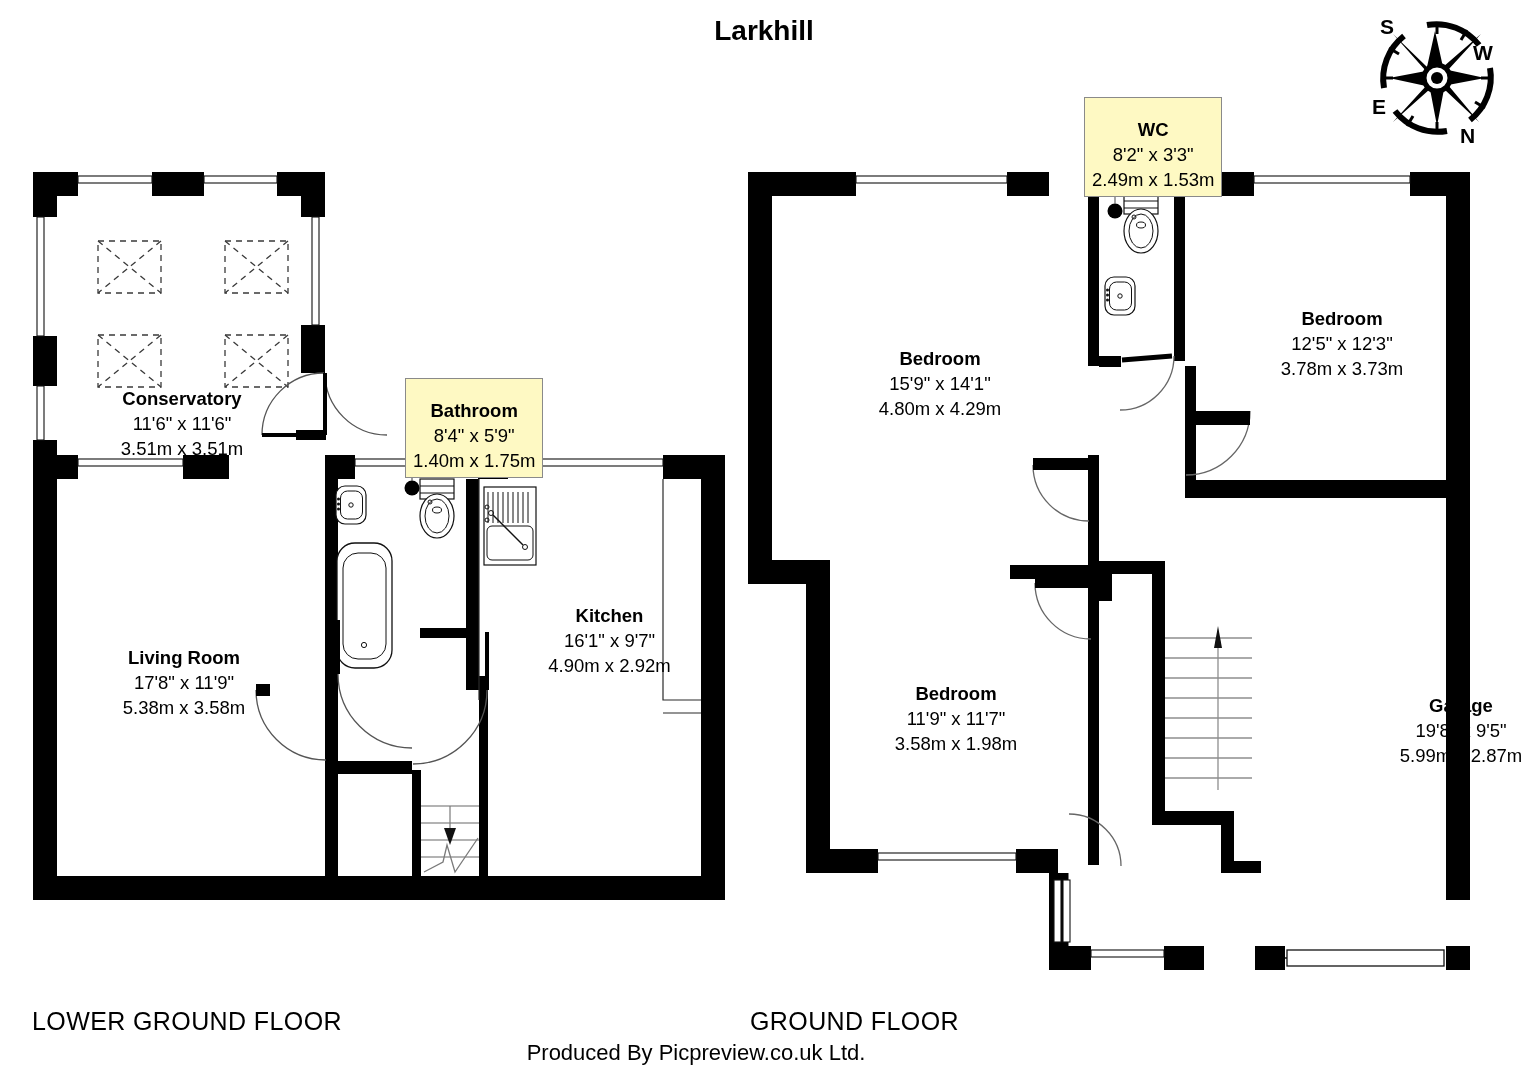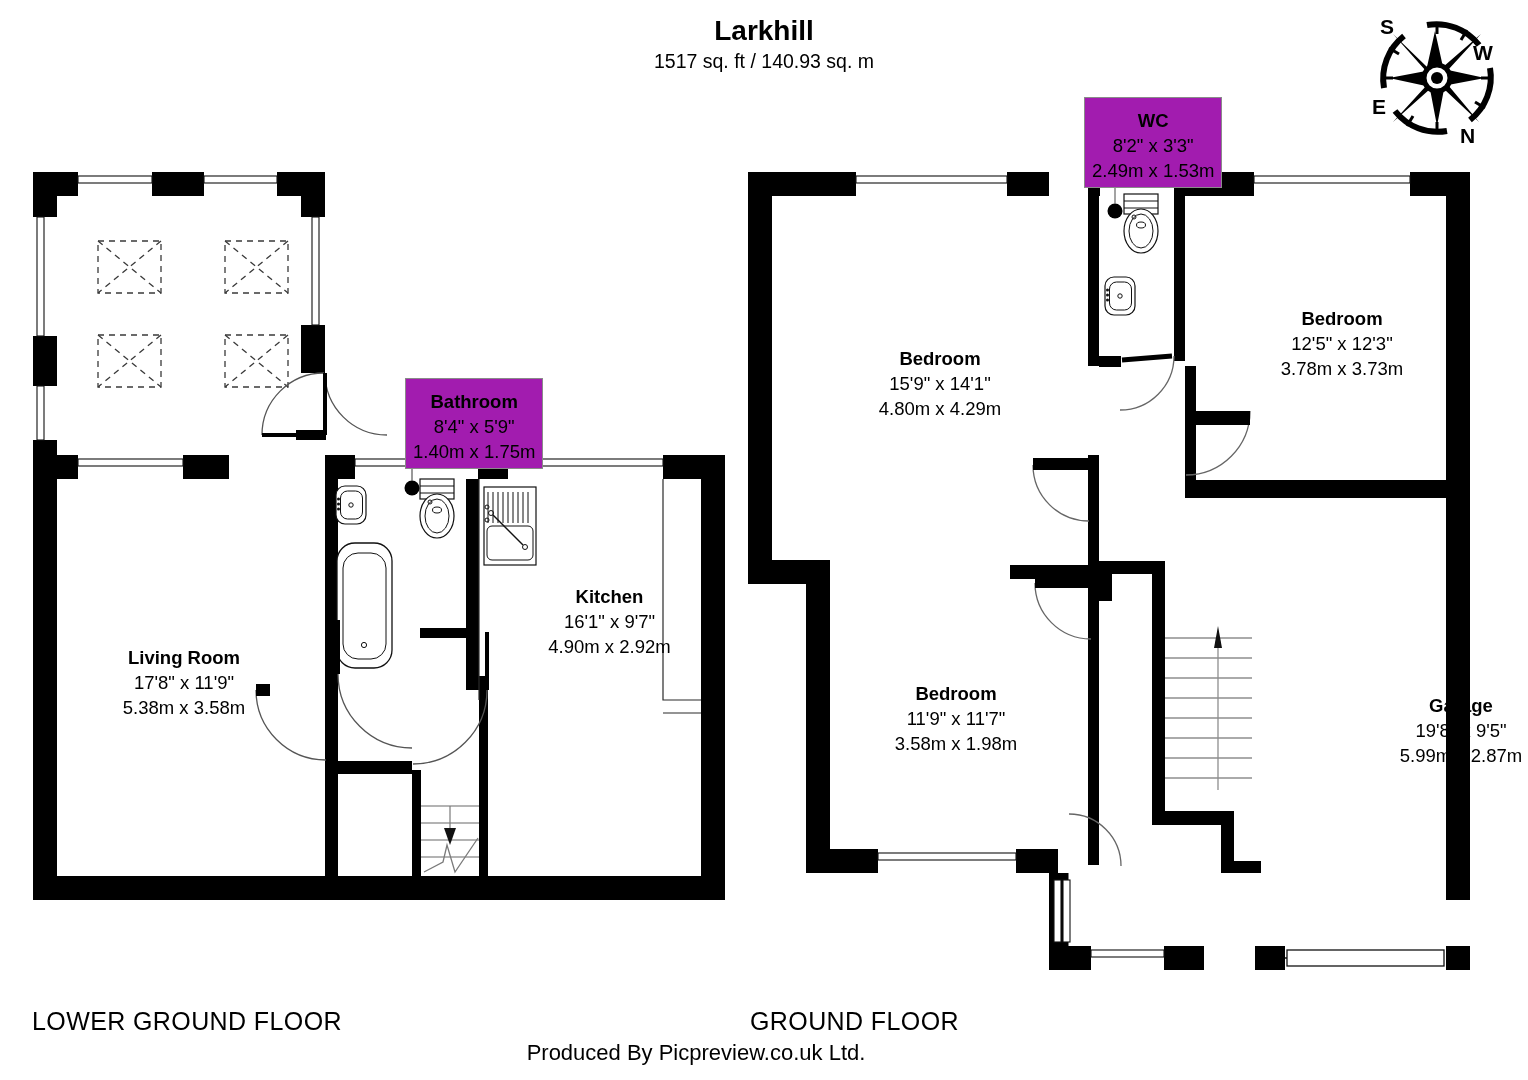--- a/index.html
+++ b/index.html
@@ -57,22 +57,22 @@
   .room-label .rl-name {
     font-size: 18.5px;
     font-weight: bold;
   }
   .room-label .rl-dim {
     font-size: 18.5px;
     font-weight: normal;
   }
   .room-label.boxed {
     border: 1px solid #8a8a8a;
-    background: #a21caf;
-    padding: 10px 7px 4px 7px;
+    background: #fef9c3;
+    padding: 19px 7px 4px 7px;
   }
   
   .floor-caption {
     position: absolute;
     font-size: 25px;
     letter-spacing: 0.4px;
     white-space: nowrap;
     margin-top: 23px;
   }
   
@@ -94,21 +94,20 @@
     line-height: 21px;
   }
 </style>
 </head>
 <body>
 
 <div id="plan-root">
 
   <div class="header-block">
     <div class="doc-title">Larkhill</div>
-    <div class="doc-sub">1517 sq. ft / 140.93 sq. m</div>
   </div>
 
   <svg class="plan-svg" viewBox="0 0 1528 1080">
     <defs>
       <g id="toilet-glyph">
         <rect x="-17" y="-34" width="34" height="20" fill="#ffffff" stroke="#111" stroke-width="1.2"></rect>
         <line x1="-17" y1="-27" x2="17" y2="-27" stroke="#111" stroke-width="1"></line>
         <line x1="-17" y1="-20" x2="17" y2="-20" stroke="#111" stroke-width="1"></line>
         <ellipse cx="0" cy="3" rx="17" ry="22" fill="#ffffff" stroke="#111" stroke-width="1.2"></ellipse>
         <ellipse cx="0" cy="3" rx="12" ry="17" fill="none" stroke="#111" stroke-width="1"></ellipse>
@@ -385,34 +384,39 @@
           <line x1="1165" y1="738" x2="1252" y2="738"></line>
           <line x1="1165" y1="758" x2="1252" y2="758"></line>
           <line x1="1165" y1="778" x2="1252" y2="778"></line>
           <line x1="1218" y1="640" x2="1218" y2="790" stroke="#8e8e8e"></line>
         </g>
         <path d="M1214 648 L1218 626 L1222 648 Z" fill="#111"></path>
       </g>
     </g>
   </svg>
 
+  <div class="room-label" style="left:82px; top:386px; width:200px;">
+    <div class="rl-name">Conservatory</div>
+    <div class="rl-dim">11'6" x 11'6"</div>
+    <div class="rl-dim">3.51m x 3.51m</div>
+  </div>
 
   <div class="room-label boxed" style="left:405px; top:378px;">
     <div class="rl-name">Bathroom</div>
     <div class="rl-dim">8'4" x 5'9"</div>
     <div class="rl-dim">1.40m x 1.75m</div>
   </div>
 
   <div class="room-label" style="left:82px; top:645px; width:204px;">
     <div class="rl-name">Living Room</div>
     <div class="rl-dim">17'8" x 11'9"</div>
     <div class="rl-dim">5.38m x 3.58m</div>
   </div>
 
-  <div class="room-label" style="left:527px; top:584px; width:165px;">
+  <div class="room-label" style="left:527px; top:603px; width:165px;">
     <div class="rl-name">Kitchen</div>
     <div class="rl-dim">16'1" x 9'7"</div>
     <div class="rl-dim">4.90m x 2.92m</div>
   </div>
 
   <div class="room-label boxed" style="left:1084px; top:97px;">
     <div class="rl-name">WC</div>
     <div class="rl-dim">8'2" x 3'3"</div>
     <div class="rl-dim">2.49m x 1.53m</div>
   </div>

